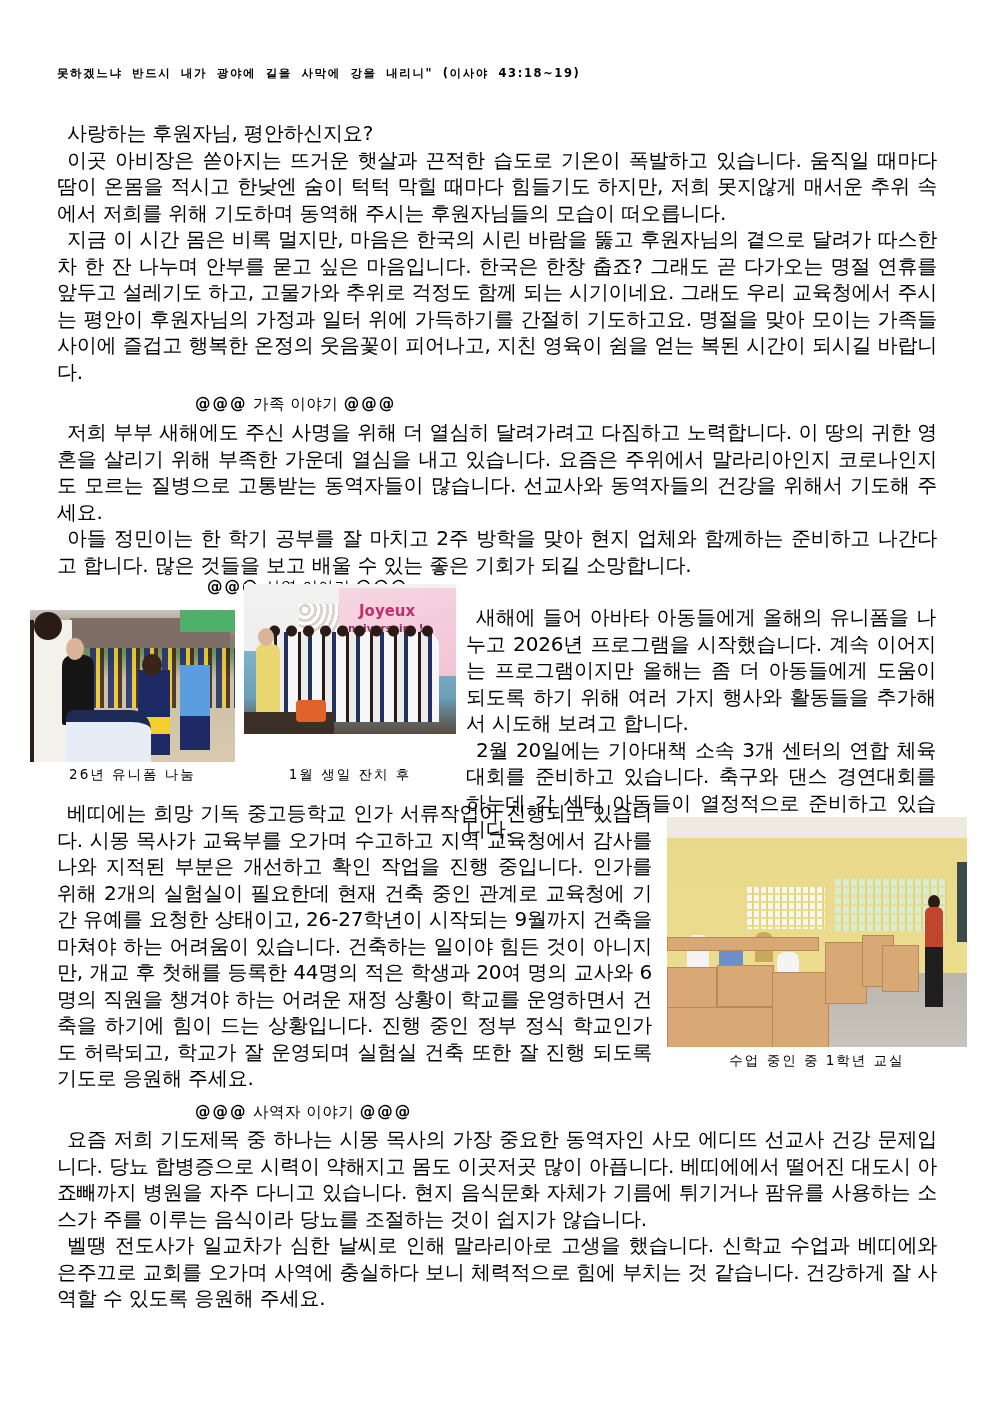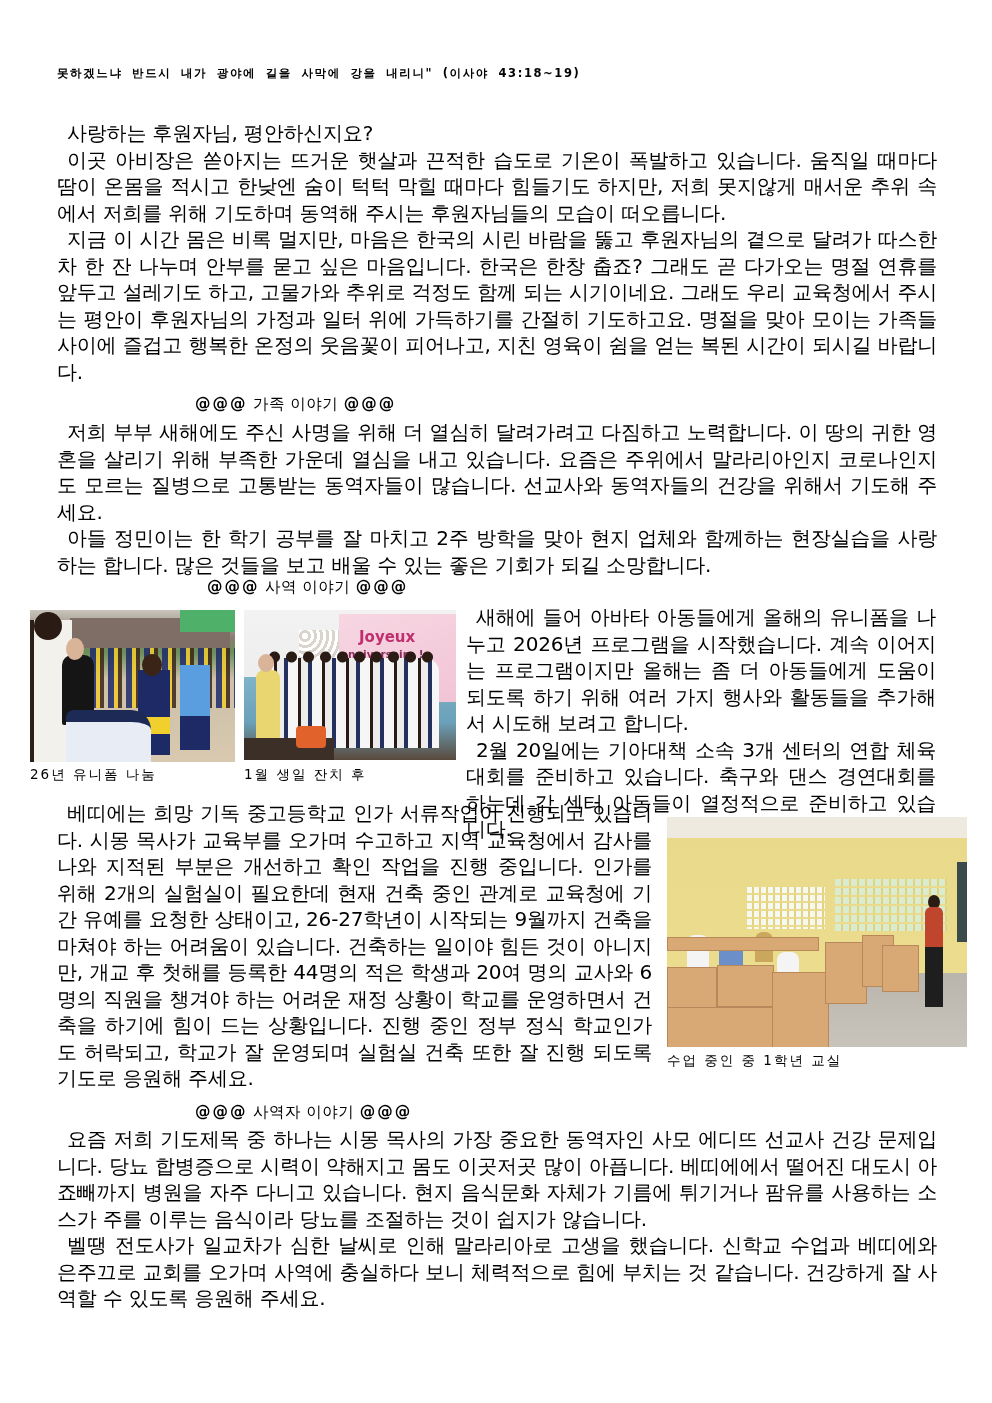--- a/index.html
+++ b/index.html
@@ -7,40 +7,40 @@
          font-family: "DejaVu Sans", "Liberation Sans", sans-serif; color: #000; }
   .abs { position: absolute; }
   .verse { left: 57px; top: 60px; width: 890px; font-size: 11.5px; line-height: 26px;
            letter-spacing: 1.6px; font-weight: bold; word-spacing: 4px; }
   .para { font-size: 20px; line-height: 26.5px; text-align: justify; text-align-last: left; letter-spacing: -0.2px; }
   .para p { margin: 0; }
   .indent { text-indent: 10px; }
   .heading { font-size: 15.5px; font-weight: normal; letter-spacing: 0.5px; white-space: nowrap; }
   .heading .at { font-weight: bold; letter-spacing: 2px; }
   .photo { position: absolute; overflow: hidden; }
-  .caption { position: absolute; font-size: 13.5px; letter-spacing: 2px; white-space: nowrap; }
+  .caption { position: absolute; font-size: 13.5px; letter-spacing: 2px; text-align: center; white-space: nowrap; }
 
   
   .p1 { left: 30px; top: 610px; width: 205px; height: 152px;
         background: linear-gradient(180deg, #c9c4bc 0%, #8a7d72 18%, #6a8f5a 28%, #cdbfa8 45%, #d8c9b0 100%); }
   .p1 .wall { left: 40px; top: 8px; width: 160px; height: 30px; background: #7e6e66; }
   .p1 .greenwall { left: 150px; top: 0; width: 55px; height: 22px; background: #4fb06a; }
   .p1 .man { left: 0; top: 10px; width: 38px; height: 142px; background: #f3f1ec; border-left: 4px solid #2b2018; }
   .p1 .manhead { left: 4px; top: 2px; width: 28px; height: 28px; border-radius: 50%; background: #2a1c14; }
   .p1 .woman { left: 32px; top: 45px; width: 32px; height: 70px; background: #151515; border-radius: 10px 10px 2px 2px; }
   .p1 .womanhead { left: 36px; top: 28px; width: 18px; height: 22px; border-radius: 50%; background: #d9b499; }
   .p1 .clothes { left: 36px; top: 100px; width: 85px; height: 52px; background: #e8ecf4; border-top: 12px solid #1d2a55; border-radius: 8px 20px 0 0; }
   .p1 .girl { left: 108px; top: 60px; width: 32px; height: 85px; background: linear-gradient(#1d2a66 0 55%, #f1cf2c 55% 75%, #1d2a66 75%); }
   .p1 .girlhead { left: 112px; top: 44px; width: 20px; height: 22px; border-radius: 50%; background: #3a2418; }
   .p1 .girl2 { left: 150px; top: 55px; width: 30px; height: 85px; background: linear-gradient(#5b9ee0 0 60%, #1d2a66 60%); }
   .p1 .line { left: 60px; top: 38px; width: 145px; height: 60px;
         background: repeating-linear-gradient(90deg, #1e2a6a 0 6px, #f0cc2c 6px 10px, #3a2418 10px 14px, transparent 14px 18px); opacity: .85; }
 
   
-  .p2 { left: 244px; top: 610px; width: 212px; height: 150px;
+  .p2 { left: 244px; top: 584px; width: 212px; height: 150px;
         background: linear-gradient(180deg, #f2f2f2 0%, #eeeeee 45%, #7fb3c9 45%, #6aa0b8 75%, #5a4a3d 100%); }
   .p2 .banner { left: 95px; top: 4px; width: 117px; height: 88px; background: linear-gradient(160deg,#f7d6e2,#f1c4d5); }
   .p2 .banner .t1 { position:absolute; left: 20px; top: 14px; font: bold 15px "DejaVu Sans", sans-serif; color: #c0306e; }
   .p2 .banner .t2 { position:absolute; left: 2px; top: 34px; font: bold 10.5px "DejaVu Sans", sans-serif; color: #8a2a5a; white-space: nowrap; }
   .p2 .window { left: 55px; top: 20px; width: 40px; height: 40px; background: repeating-radial-gradient(circle at 6px 6px, #fff 0 3px, #d9d4cc 3px 6px); }
   .p2 .group { left: 20px; top: 48px; width: 175px; height: 90px;
         background: repeating-linear-gradient(90deg, #f6f6f6 0 10px, #2a1c14 10px 13px, #ececec 13px 20px, #24305e 20px 24px); border-radius: 14px 14px 0 0; }
   .p2 .heads { left: 22px; top: 40px; width: 170px; height: 14px;
         background: radial-gradient(circle, #2a1c14 5px, transparent 6px) 0 0 / 17px 14px repeat-x; }
   .p2 .lady { left: 12px; top: 60px; width: 24px; height: 85px; background: #e9d671; border-radius: 8px 8px 0 0; }
@@ -77,21 +77,21 @@
 </div>
 
 <div class="abs heading" style="left:195px; top:394px;">
   <span class="at">@@@</span>
   <span>가족 이야기</span>
   <span class="at">@@@</span>
 </div>
 
 <div class="abs para" style="left:57px; top:419px; width:880px;">
   <p class="indent">저희 부부 새해에도 주신 사명을 위해 더 열심히 달려가려고 다짐하고 노력합니다. 이 땅의 귀한 영혼을 살리기 위해 부족한 가운데 열심을 내고 있습니다. 요즘은 주위에서 말라리아인지 코로나인지도 모르는 질병으로 고통받는 동역자들이 많습니다. 선교사와 동역자들의 건강을 위해서 기도해 주세요.</p>
-  <p class="indent">아들 정민이는 한 학기 공부를 잘 마치고 2주 방학을 맞아 현지 업체와 함께하는 현장실습을 사랑하는 합니다. 많은 것들을 보고 배울 수 있는 좋은 기회가 되길 소망합니다.</p>
+  <p class="indent">아들 정민이는 한 학기 공부를 잘 마치고 2주 방학을 맞아 현지 업체와 함께하는 준비하고 나간다고 합니다. 많은 것들을 보고 배울 수 있는 좋은 기회가 되길 소망합니다.</p>
 </div>
 
 <div class="abs heading" style="left:207px; top:577px;">
   <span class="at">@@@</span>
   <span>사역 이야기</span>
   <span class="at">@@@</span>
 </div>
 
 <div class="photo p1">
   <div class="abs wall"></div>

